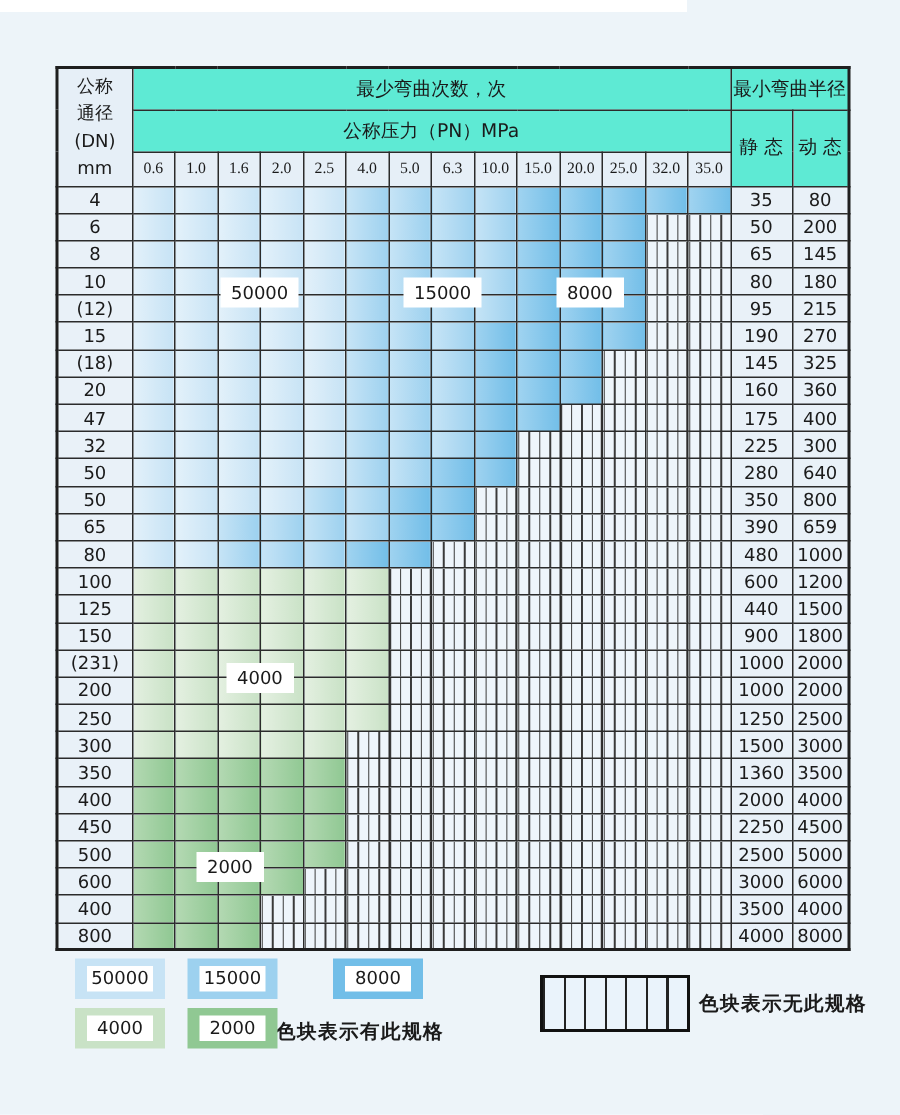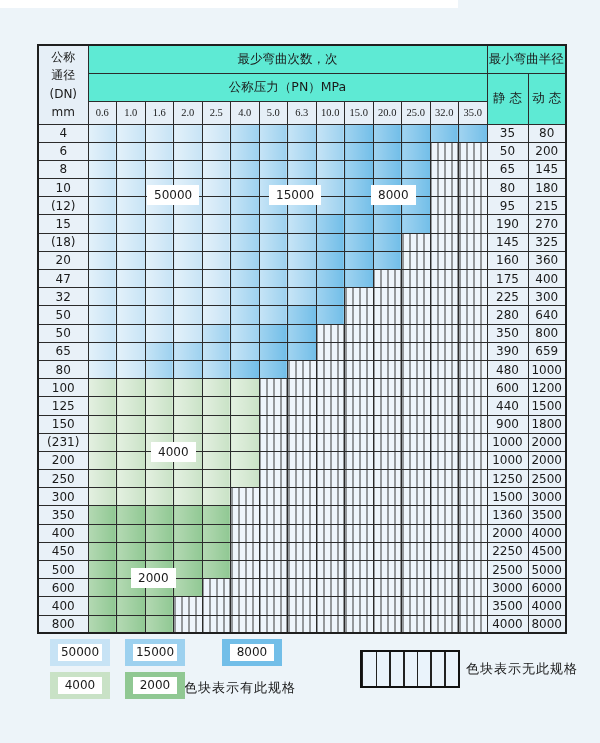--- a/index.html
+++ b/index.html
@@ -27,21 +27,21 @@
   td.cg{background:linear-gradient(90deg,#b4d9b3,#90c893);}
   td.cx{background:repeating-linear-gradient(90deg,#3a3a3a 0 1px,#eef5fb 1px 7px);}
   .overlay{position:absolute;background:#ffffff;font-size:12px;line-height:18px;
            padding:0 6px;text-align:center;box-shadow:0 0 0 1px #ffffff;}
   .swatch{position:absolute;width:60px;height:27px;display:flex;align-items:center;
           justify-content:center;}
   .sw-L{background:#c7e3f5;} .sw-M{background:#9dd1ef;} .sw-D{background:#72bee8;}
   .sw-G{background:#c9e2c6;} .sw-g{background:#90c893;}
   .swatch span{background:#ffffff;min-width:44px;font-size:12px;line-height:17px;
                display:inline-block;text-align:center;}
-  .legendtext{position:absolute;font-size:13px;font-weight:normal;letter-spacing:1px;}
+  .legendtext{position:absolute;font-size:13px;font-weight:bold;letter-spacing:1px;}
   .hatchbox{position:absolute;left:360px;top:650px;width:96px;height:34px;
             border:2px solid #111111;
             background:repeating-linear-gradient(90deg,#222 0 1.5px,#eaf3fb 1.5px 13.7px);}
 </style>
 </head>
 <body>
 
 <div class="page">
   <div class="topstrip"></div>
 

